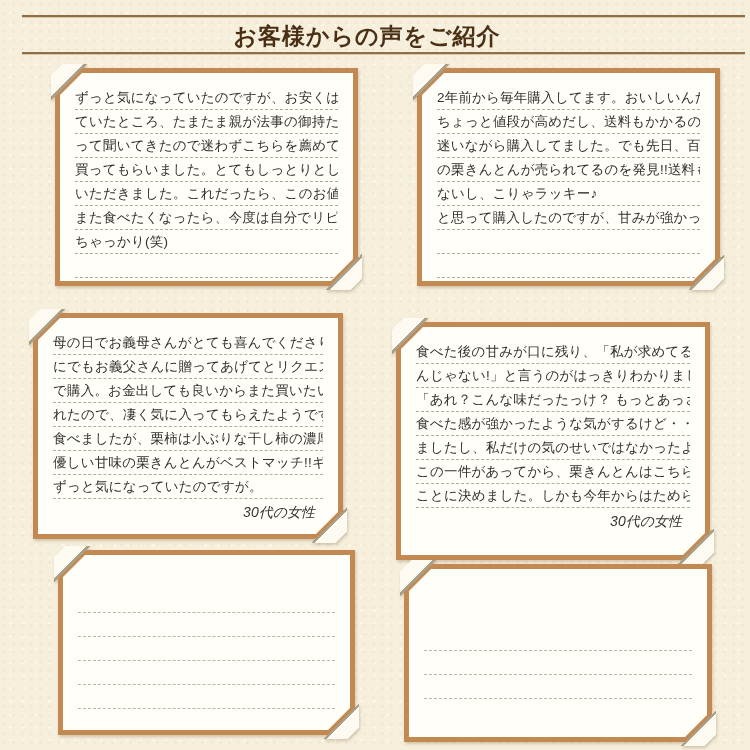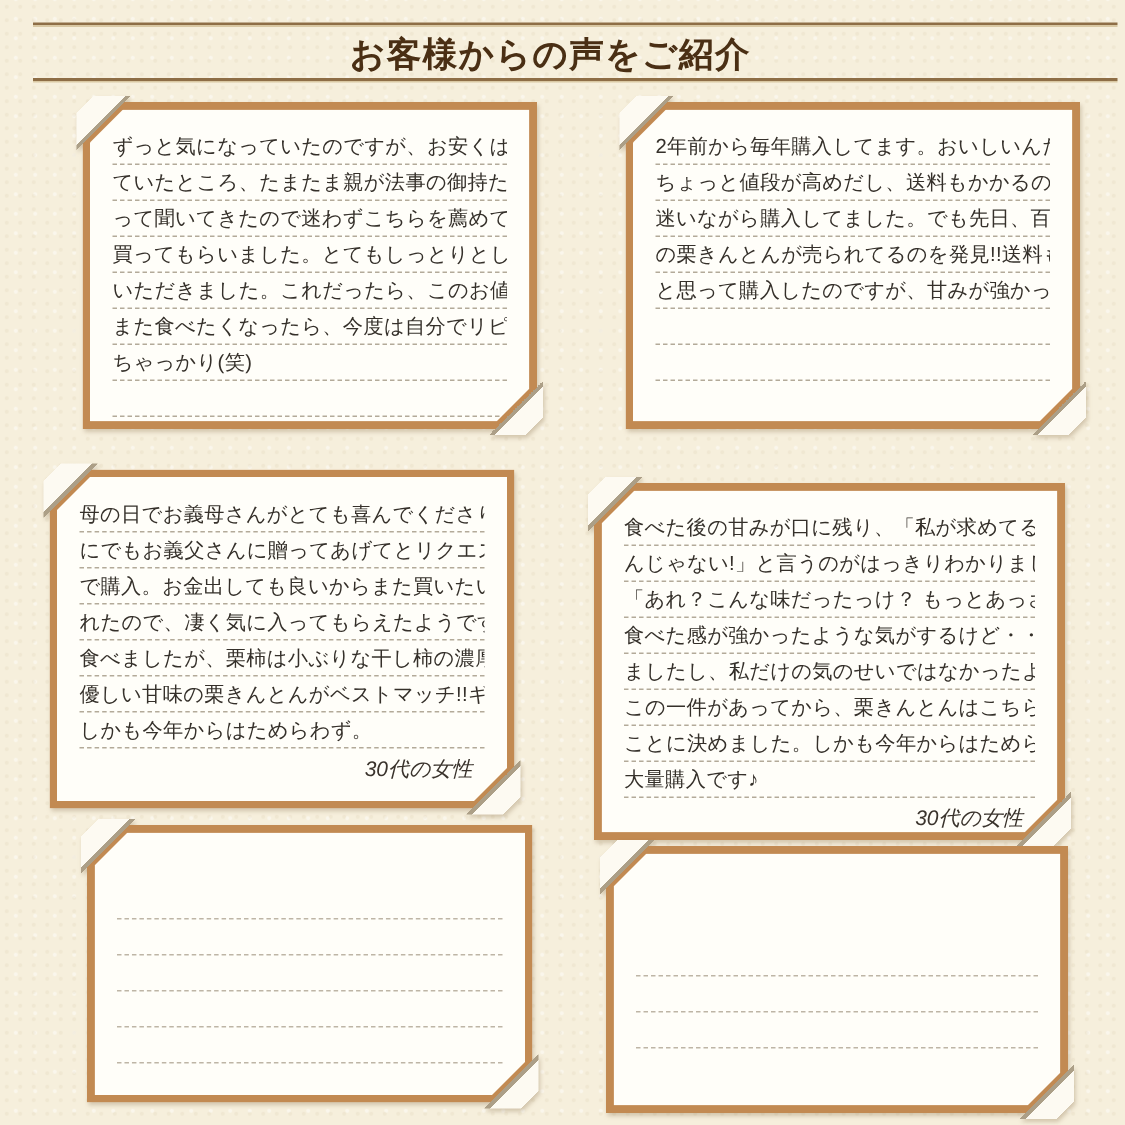--- a/index.html
+++ b/index.html
@@ -109,60 +109,60 @@
 </div>
 
 <div class="card c2">
   <div class="frame"></div>
   <div class="paper">
     <div class="lines">
         <div class="tline">2年前から毎年購入してます。おいしいんだけど、</div>
         <div class="tline">ちょっと値段が高めだし、送料もかかるのでいつも</div>
         <div class="tline">迷いながら購入してました。でも先日、百貨店で他店</div>
         <div class="tline">の栗きんとんが売られてるのを発見!!送料もかから</div>
+        <div class="tline">ないし、こりゃラッキー♪</div>
         <div class="tline">と思って購入したのですが、甘みが強かった…。</div>
         <div class="tline"></div>
         <div class="tline"></div>
       </div>
     <div class="attr"></div>
   </div>
   <div class="fold fold-tl"></div>
   <div class="fold fold-br"></div>
 </div>
 
 <div class="card c3">
   <div class="frame"></div>
   <div class="paper">
     <div class="lines">
         <div class="tline">母の日でお義母さんがとても喜んでくださり、父の日</div>
         <div class="tline">にでもお義父さんに贈ってあげてとリクエストされたの</div>
         <div class="tline">で購入。お金出しても良いからまた買いたい!!と言わ</div>
         <div class="tline">れたので、凄く気に入ってもらえたようです。自分達も</div>
         <div class="tline">食べましたが、栗柿は小ぶりな干し柿の濃厚な甘さと</div>
         <div class="tline">優しい甘味の栗きんとんがベストマッチ!!ギフト用に</div>
-        <div class="tline">しかも今年からはためらわず。</div>
+        <div class="tline">ずっと気になっていたのですが。</div>
       </div>
     <div class="attr">30代の女性</div>
   </div>
   <div class="fold fold-tl"></div>
   <div class="fold fold-br"></div>
 </div>
 
 <div class="card c4">
   <div class="frame"></div>
   <div class="paper">
     <div class="lines">
         <div class="tline">食べた後の甘みが口に残り、「私が求めてる栗きんと</div>
         <div class="tline">んじゃない!」と言うのがはっきりわかりました。主人も</div>
         <div class="tline">「あれ？こんな味だったっけ？ もっとあっさりしてて栗を</div>
         <div class="tline">食べた感が強かったような気がするけど・・・」と言って</div>
         <div class="tline">ましたし、私だけの気のせいではなかったようです。</div>
         <div class="tline">この一件があってから、栗きんとんはこちらで購入する</div>
         <div class="tline">ことに決めました。しかも今年からはためらわず、</div>
-        <div class="tline">大量購入です♪</div>
       </div>
     <div class="attr">30代の女性</div>
   </div>
   <div class="fold fold-tl"></div>
   <div class="fold fold-br"></div>
 </div>
 
 <div class="card c5">
   <div class="frame"></div>
   <div class="paper">

